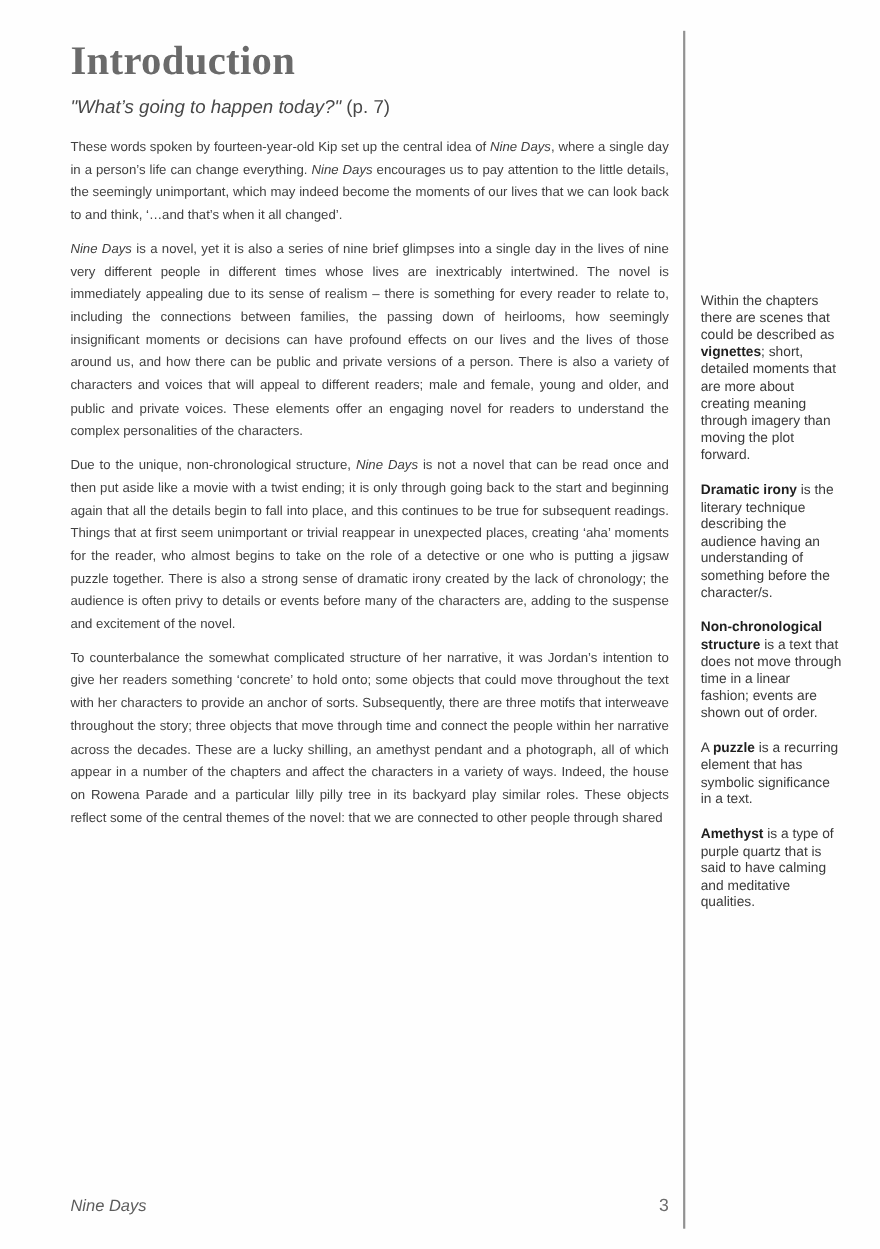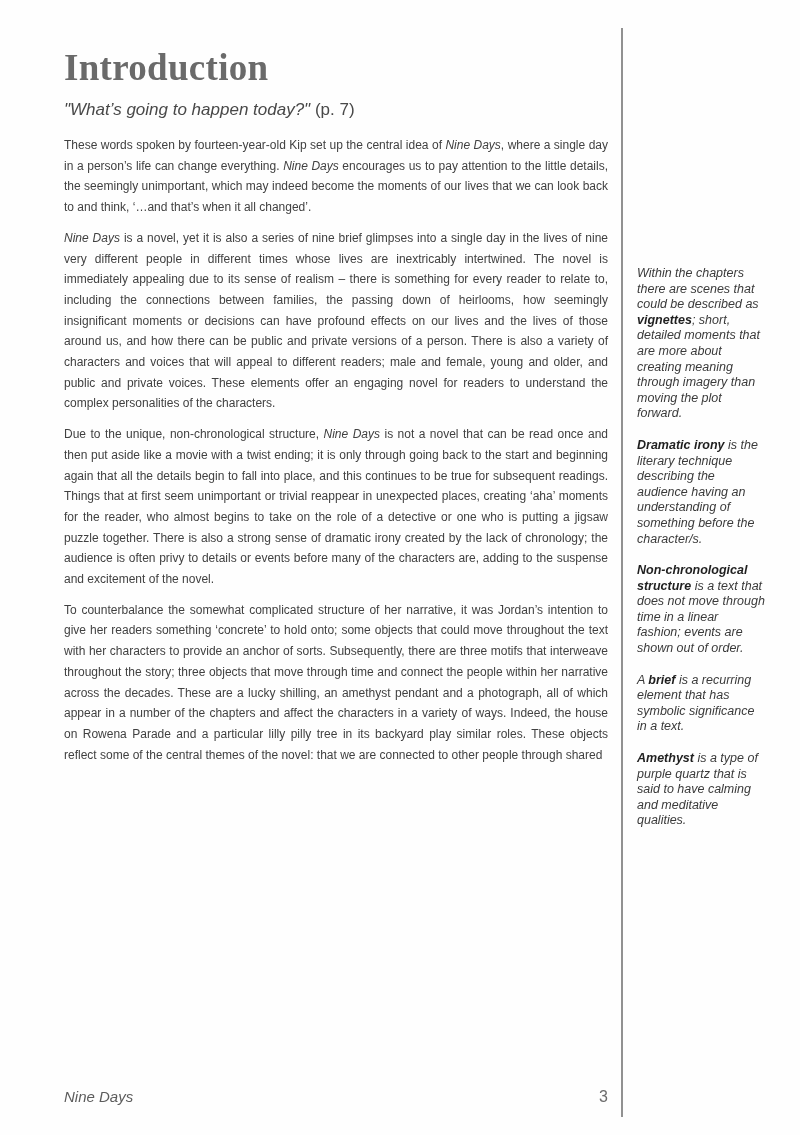--- a/index.html
+++ b/index.html
@@ -23,21 +23,21 @@
     position: absolute;
     left: 621px;
     top: 28px;
     width: 2px;
     height: 1089px;
     background: #919191;
   }
   .main-col {
     position: absolute;
     left: 64px;
-    top: 48px;
+    top: 36px;
     width: 544px;
   }
   .page-title {
     font-family: "Liberation Serif", serif;
     font-weight: bold;
     font-size: 37px;
     line-height: 40px;
     color: #6a6a6a;
     margin: 0 0 11px 0;
     letter-spacing: 0.3px;
@@ -65,21 +65,20 @@
     position: absolute;
     left: 637px;
     top: 266px;
     width: 128px;
   }
   .sidebar-note {
     font-size: 12.5px;
     line-height: 15.6px;
     color: #3a3a3a;
     margin: 0 0 16px 0;
-    font-style: italic;
   }
   .sidebar-note strong {
     font-weight: bold;
     color: #1f1f1f;
   }
   .footer {
     position: absolute;
     left: 64px;
     top: 1088px;
     width: 544px;
@@ -112,21 +111,21 @@
     <p class="body-par"><span>These words spoken by fourteen-year-old Kip set up the central idea of </span><em>Nine Days</em><span>, where a single day in a person’s life can change everything. </span><em>Nine Days</em><span> encourages us to pay attention to the little details, the seemingly unimportant, which may indeed become the moments of our lives that we can look back to and think, ‘…and that’s when it all changed’.</span></p>
     <p class="body-par"><em>Nine Days</em><span> is a novel, yet it is also a series of nine brief glimpses into a single day in the lives of nine very different people in different times whose lives are inextricably intertwined. The novel is immediately appealing due to its sense of realism – there is something for every reader to relate to, including the connections between families, the passing down of heirlooms, how seemingly insignificant moments or decisions can have profound effects on our lives and the lives of those around us, and how there can be public and private versions of a person. There is also a variety of characters and voices that will appeal to different readers; male and female, young and older, and public and private voices. These elements offer an engaging novel for readers to understand the complex personalities of the characters.</span></p>
     <p class="body-par"><span>Due to the unique, non-chronological structure, </span><em>Nine Days</em><span> is not a novel that can be read once and then put aside like a movie with a twist ending; it is only through going back to the start and beginning again that all the details begin to fall into place, and this continues to be true for subsequent readings. Things that at first seem unimportant or trivial reappear in unexpected places, creating ‘aha’ moments for the reader, who almost begins to take on the role of a detective or one who is putting a jigsaw puzzle together. There is also a strong sense of dramatic irony created by the lack of chronology; the audience is often privy to details or events before many of the characters are, adding to the suspense and excitement of the novel.</span></p>
     <p class="body-par"><span>To counterbalance the somewhat complicated structure of her narrative, it was Jordan’s intention to give her readers something ‘concrete’ to hold onto; some objects that could move throughout the text with her characters to provide an anchor of sorts. Subsequently, there are three motifs that interweave throughout the story; three objects that move through time and connect the people within her narrative across the decades. These are a lucky shilling, an amethyst pendant and a photograph, all of which appear in a number of the chapters and affect the characters in a variety of ways. Indeed, the house on Rowena Parade and a particular lilly pilly tree in its backyard play similar roles. These objects reflect some of the central themes of the novel: that we are connected to other people through shared</span></p>
   </div>
 
   <div class="sidebar">
     <p class="sidebar-note"><span>Within the chapters there are scenes that could be described as </span><strong>vignettes</strong><span>; short, detailed moments that are more about creating meaning through imagery than moving the plot forward.</span></p>
     <p class="sidebar-note"><strong>Dramatic irony</strong><span> is the literary technique describing the audience having an understanding of something before the character/s.</span></p>
     <p class="sidebar-note"><strong>Non-chronological structure</strong><span> is a text that does not move through time in a linear fashion; events are shown out of order.</span></p>
-    <p class="sidebar-note"><span>A </span><strong>brief</strong><span> is a recurring element that has symbolic significance in a text.</span></p>
+    <p class="sidebar-note"><span>A </span><strong>puzzle</strong><span> is a recurring element that has symbolic significance in a text.</span></p>
     <p class="sidebar-note"><strong>Amethyst</strong><span> is a type of purple quartz that is said to have calming and meditative qualities.</span></p>
   </div>
 
   <div class="footer">
     <span class="footer-book-title">Nine Days</span>
     <span class="footer-page-number">3</span>
   </div>
 
 </div>
 

